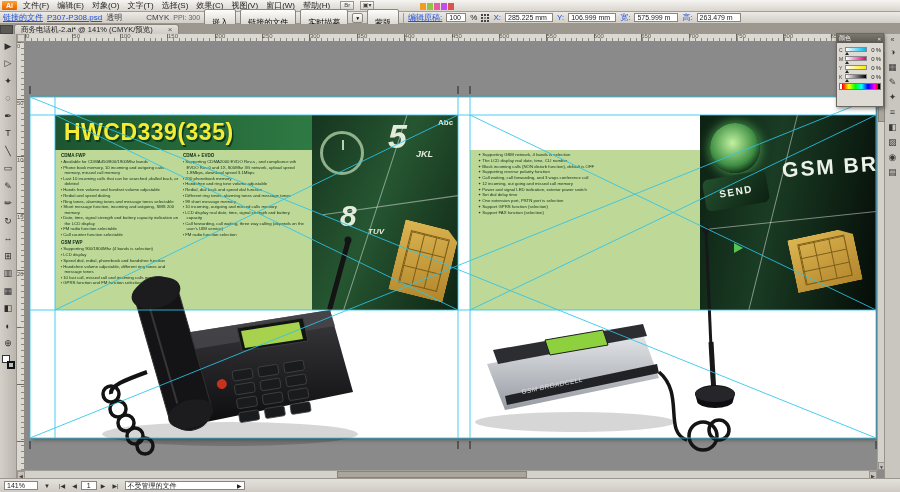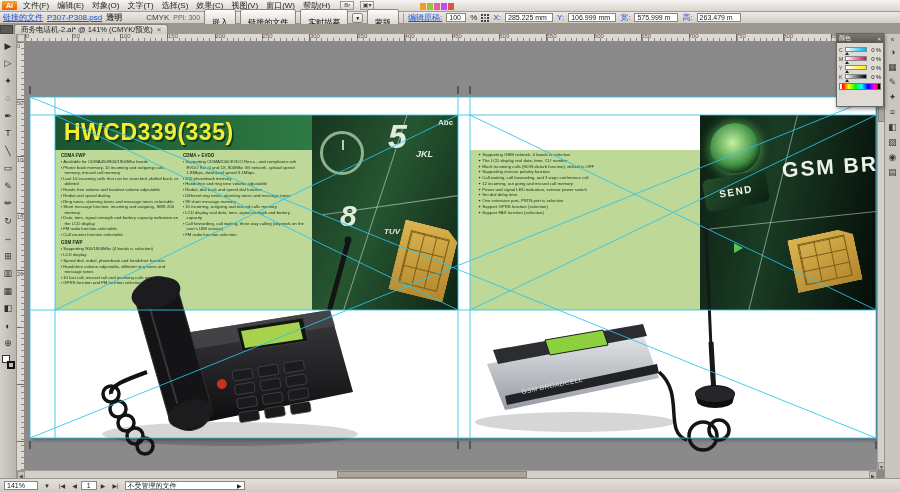--- a/index.html
+++ b/index.html
@@ -37,21 +37,21 @@
     radial-gradient(circle at 4px 4px,#888 0.8px,transparent 1px),
     radial-gradient(circle at 7px 4px,#444 0.8px,transparent 1px),
     radial-gradient(circle at 1px 7px,#444 0.8px,transparent 1px),
     radial-gradient(circle at 4px 7px,#444 0.8px,transparent 1px),
     radial-gradient(circle at 7px 7px,#444 0.8px,transparent 1px);}
 
   .tabrow{position:absolute;left:0;top:24px;width:900px;height:10px;background:#9c988f;
     display:flex;align-items:flex-end;}
   .tabsq{width:13px;height:9px;background:#5b5954;border:1px solid #45433f;margin-right:1px;}
   .doctab{height:10px;background:linear-gradient(#e3e0da,#cfcbc4);border:1px solid #8a867e;border-bottom:0;
-    border-radius:3px 3px 0 0;display:flex;align-items:center;gap:4px;padding:0 6px;font-size:7.5px;}
+    border-radius:3px 3px 0 0;display:flex;align-items:center;gap:15px;padding:0 6px;font-size:7.5px;}
   .doctab .x{color:#555;font-size:8px;}
 
   
   .corner{position:absolute;left:17px;top:34px;width:8px;height:8px;background:#d9d6cf;border:1px solid #a09c94;}
   .hruler{position:absolute;left:25px;top:34px;width:852px;height:8px;background:#dcd9d2;
     border-bottom:1px solid #8f8b83;overflow:hidden;}
   .hruler .ticks{position:absolute;left:0;bottom:0;width:100%;height:8px;
     background:repeating-linear-gradient(90deg,#8c8880 0 1px,transparent 1px 5.93px) left bottom/100% 3px no-repeat,
                repeating-linear-gradient(90deg,#6f6b63 0 1px,transparent 1px 47.4px) left bottom/100% 7px no-repeat;}
   .hnums{position:absolute;left:1px;top:-1px;width:1136px;transform:scale(.75);transform-origin:0 0;
@@ -192,21 +192,21 @@
     <i style="background:#f59a23"></i>
     <i style="background:#8ec641"></i>
     <i style="background:#e85ca0"></i>
     <i style="background:#c44df0"></i>
     <i style="background:#d9534f"></i>
   </div>
 
   <div class="controlbar">
     <span class="bluelink">链接的文件</span>
     <span class="bluelink">P307-P308.psd</span>
-    <span style="color:#444;font-weight:bold;">透明</span>
+    <span style="color:#444;">透明</span>
     <span style="color:#444;margin-left:20px;">CMYK</span>
     <span style="color:#666;font-size:7px;">PPI: 300</span>
     <button class="cbtn">嵌入</button>
     <button class="cbtn">链接的文件</button>
     <button class="cbtn">实时描摹</button>
     <button class="cbtn small" style="font-size:5px;">▼</button>
     <button class="cbtn">蒙版</button>
     <span class="sep"></span>
     <span class="bluelink">编辑原稿:</span>
     <span class="field" style="width:20px;">100</span>
@@ -335,21 +335,21 @@
       <div class="montage ml">
         <div class="seam" style="left:62px;top:-10px;width:1px;height:220px;transform:rotate(18deg);"></div>
         <div class="seam" style="left:10px;top:88px;width:160px;height:1px;transform:rotate(-8deg);"></div>
         <div class="powerkey" style="left:8px;top:16px;width:44px;height:44px;">
             <i></i>
           </div>
         <div class="mkey" style="left:76px;top:2px;font-size:34px;">5</div>
         <div class="mkey" style="left:104px;top:34px;font-size:9px;">JKL</div>
         <div class="mkey" style="left:126px;top:3px;font-size:8px;font-style:normal;">Abc</div>
         <div class="mkey" style="left:28px;top:84px;font-size:30px;">8</div>
-        <div class="mkey" style="left:72px;top:112px;font-size:8px;">TUV</div>
+        <div class="mkey" style="left:56px;top:112px;font-size:8px;">TUV</div>
         <div class="sim" style="left:84px;top:110px;width:56px;height:72px;transform:rotate(14deg);">
             <div class="grid"></div>
           </div>
       </div>
       <div class="phead">
         <span class="ptitle l">HWCD339(335)</span>
       </div>
       <div class="ptext">
         <div class="tscale" style="left:6px;top:0;width:240px;">
           <div class="sec-title">CDMA FWP</div>

